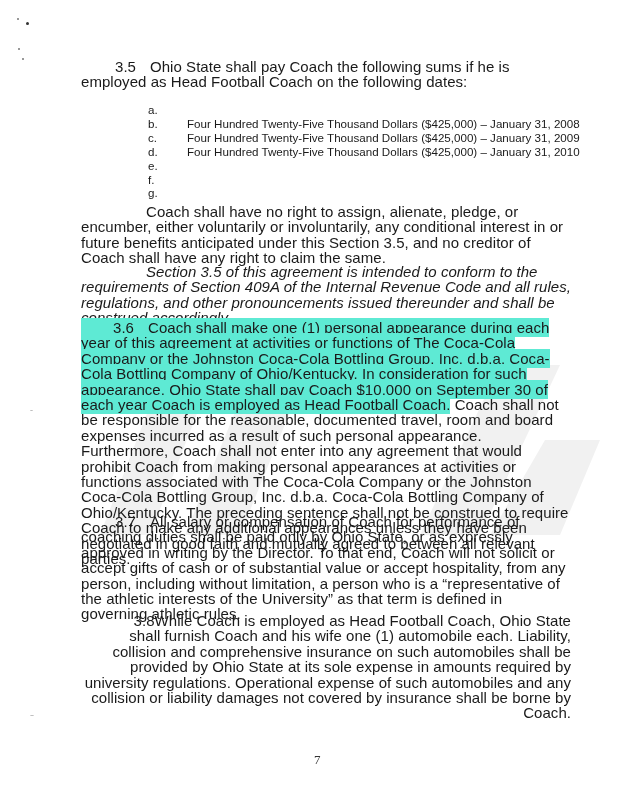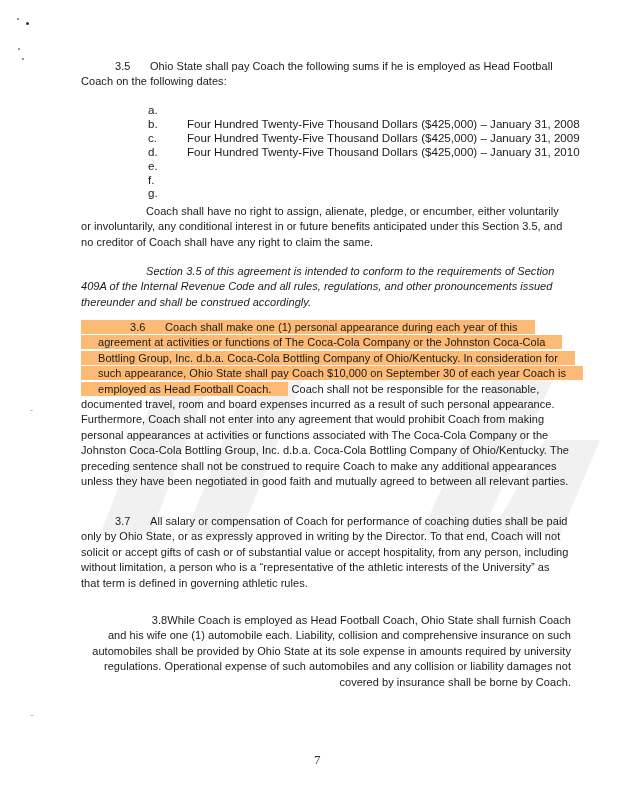--- a/index.html
+++ b/index.html
@@ -7,34 +7,34 @@
     width:618px; height:800px; background:#ffffff; position:relative; overflow:hidden;
     font-family:"Liberation Sans", sans-serif; color:#1a1a1a;
   }
   .page { position:absolute; left:0; top:0; width:618px; height:800px; }
   .watermark {
     position:absolute; left:90px; top:360px; width:520px; height:180px;
     pointer-events:none;
   }
   .para {
     position:absolute; left:81px; width:490px;
-    font-size:11px; line-height:15.4px; letter-spacing:0.05px;
+    font-size:15px; line-height:15.4px; letter-spacing:0.05px;
   }
   .para .indent { display:inline-block; width:65px; }
   .para .sec { display:inline-block; width:35px; }
   .list {
     position:absolute; left:148px; top:103px; width:440px;
     font-size:11.6px; line-height:13.9px;
   }
   .list .row { display:flex; white-space:nowrap; }
   .list .ltr { width:39px; flex:none; }
   .hl {
-    background:#fdba74;
+    background:#5eead4;
     box-decoration-break:clone; -webkit-box-decoration-break:clone;
-    padding:1px 17px;
+    padding:1px 0;
   }
   .pagenum {
     position:absolute; left:314px; top:752px; font-family:"Liberation Serif", serif;
     font-size:13px; color:#333;
   }
   .speck { position:absolute; background:#777; border-radius:50%; }
 </style>
 </head>
 <body>
 

